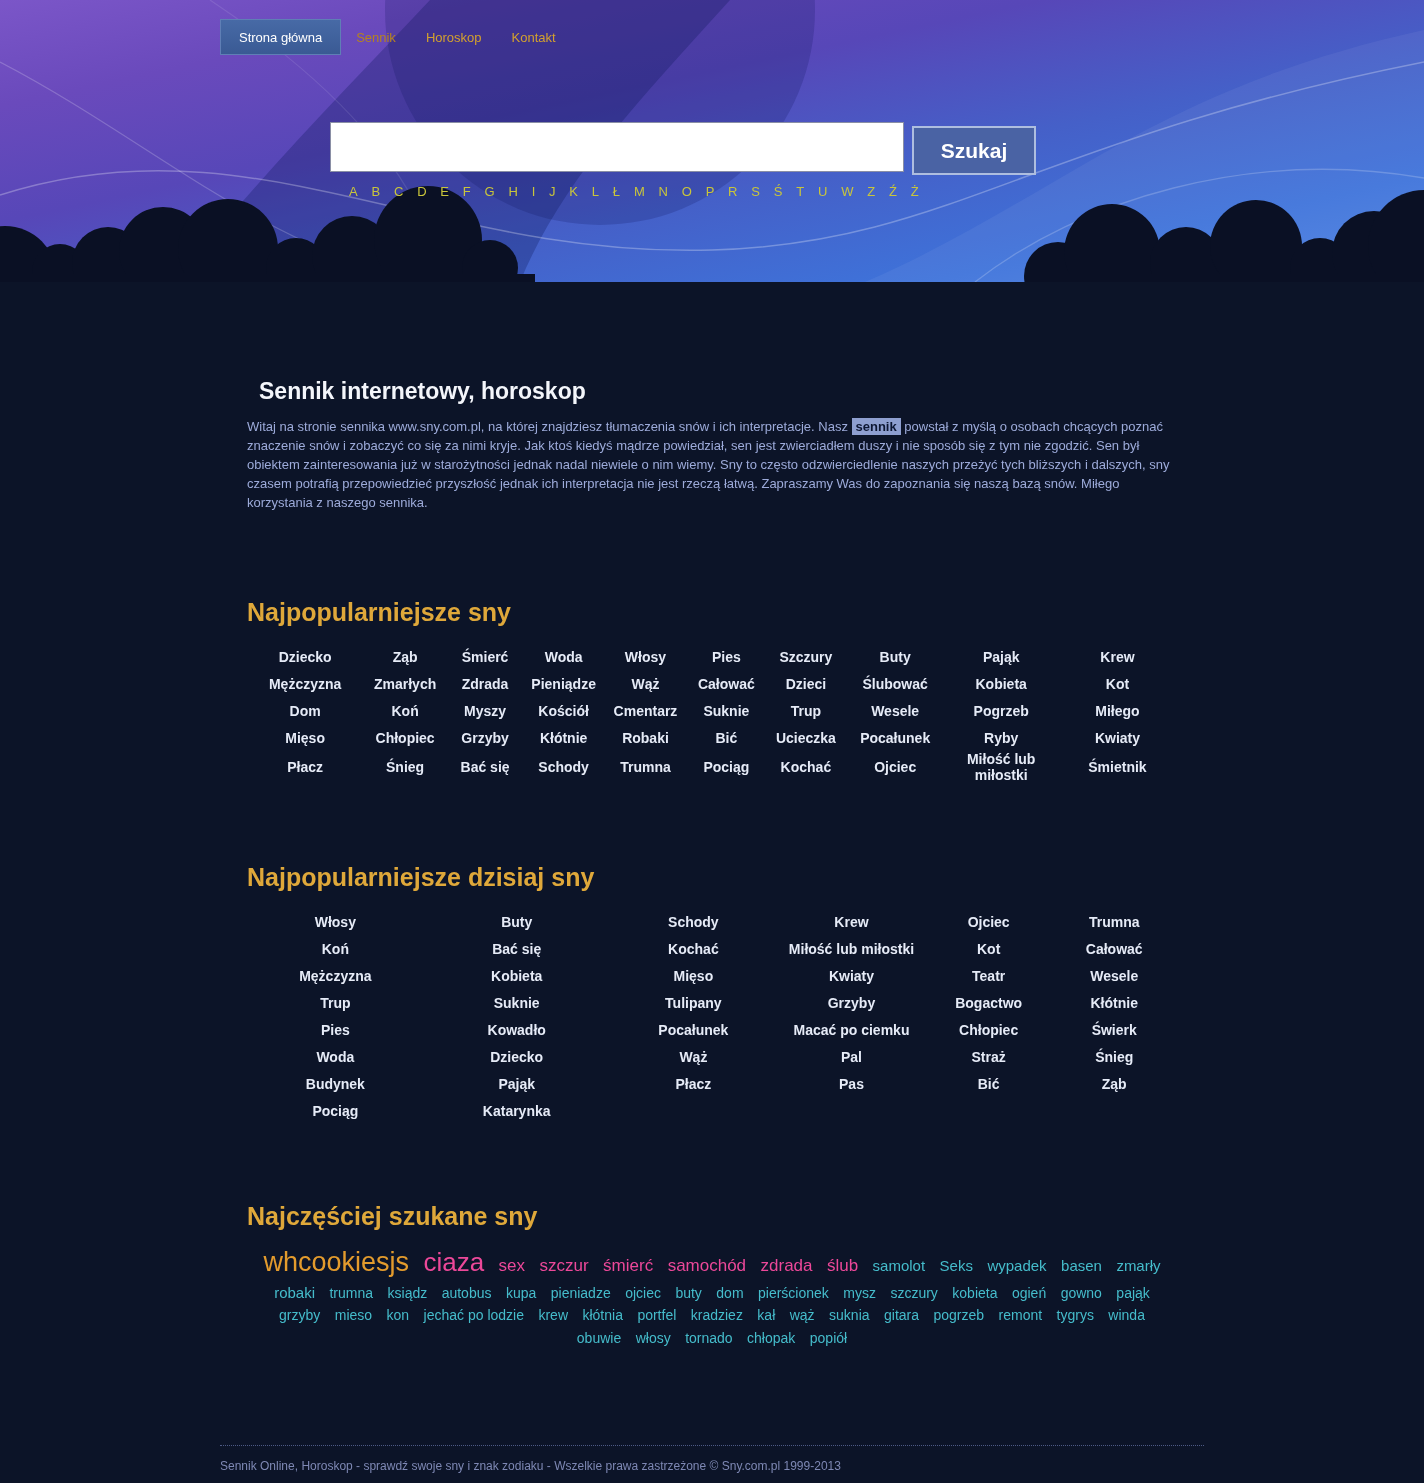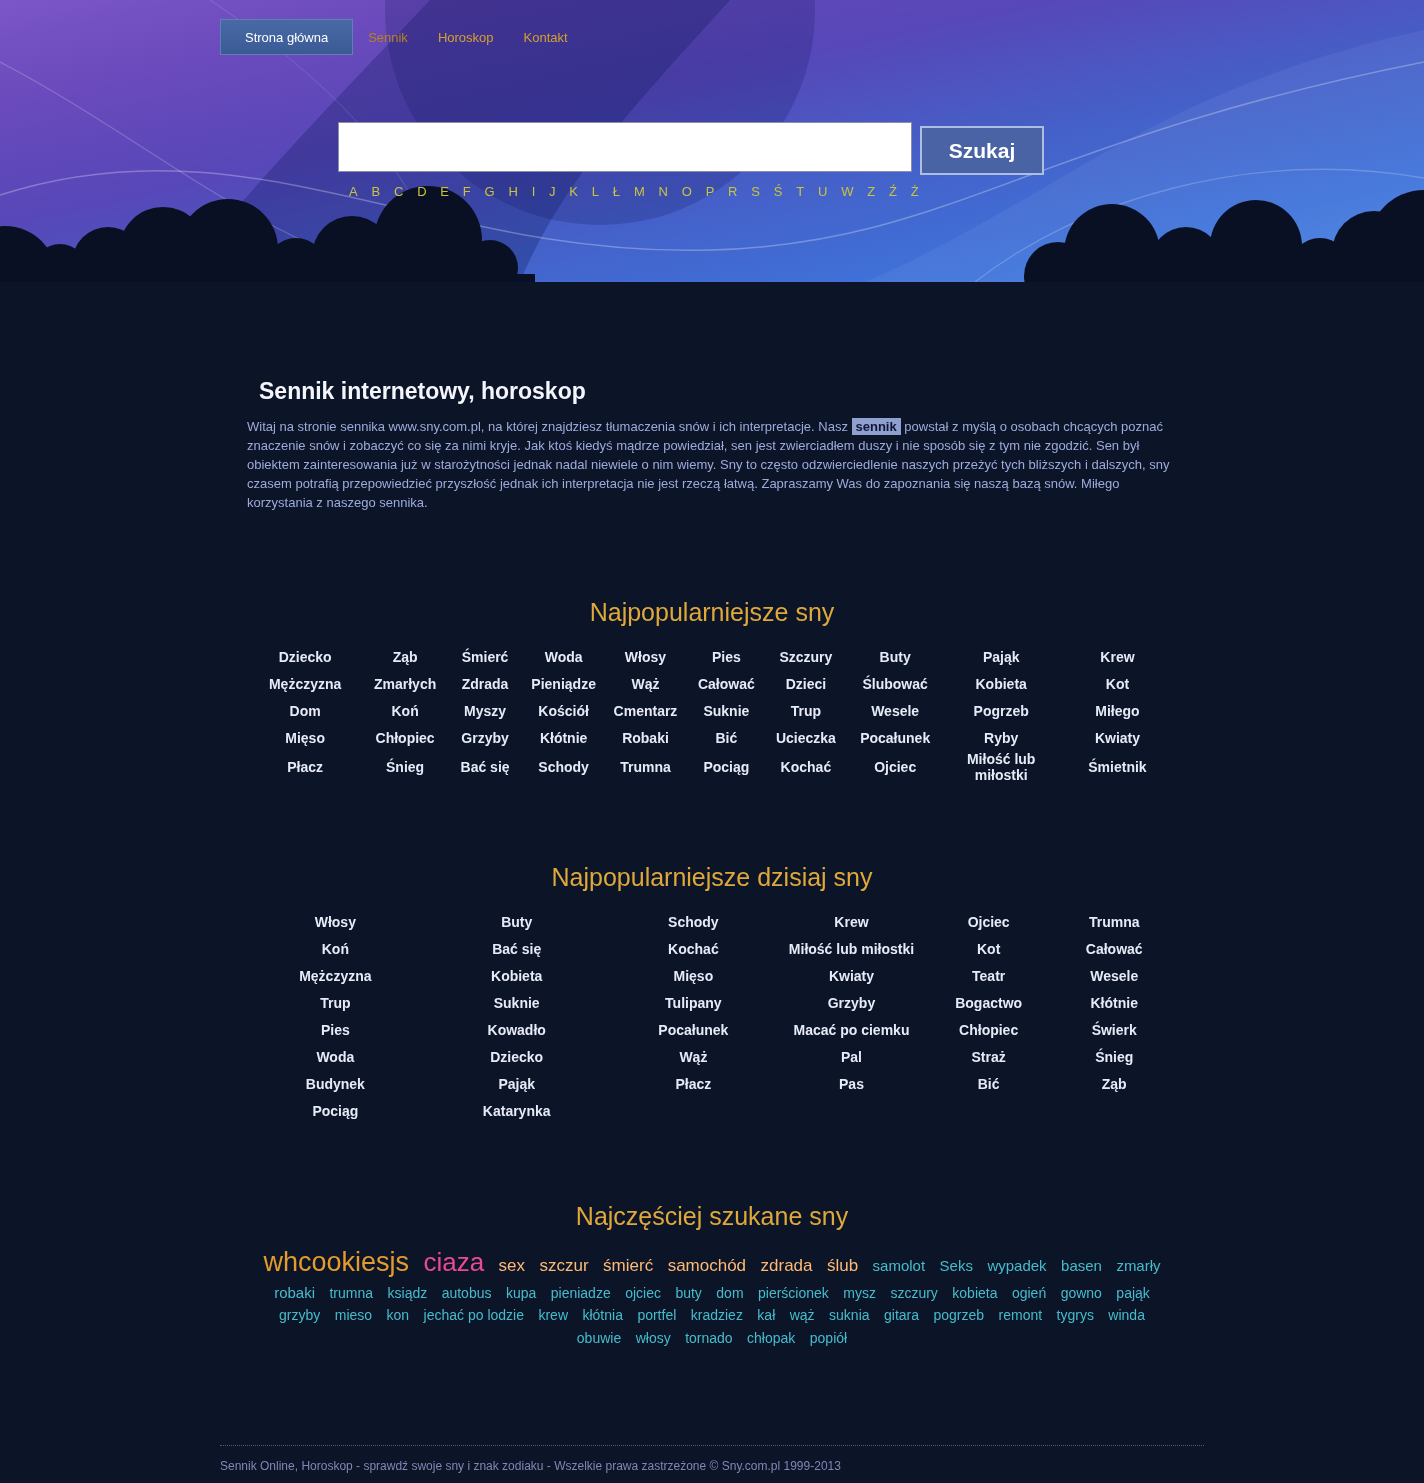--- a/index.html
+++ b/index.html
@@ -15,54 +15,54 @@
     background:linear-gradient(168deg,#7b56c8 0%,#6a4abc 18%,#5747b8 38%,#4560c8 60%,#3e73da 82%,#4f83e6 100%);
   }
   .header svg.decor { position:absolute; left:0; top:0; width:1424px; height:282px; display:block; }
   .main-nav { position:absolute; left:220px; top:19px; display:flex; align-items:stretch; z-index:3; }
   .nav-item {
     display:flex; align-items:center; font-size:13px; color:#d3a02e;
     padding:0 15px; height:36px; text-decoration:none; cursor:pointer;
   }
   .nav-item:nth-child(2) { color:#b5831f; }
   .nav-item.active {
-    background:linear-gradient(#476aa6,#3a5a94); color:#ffffff; padding:0 24px;
+    background:linear-gradient(#476aa6,#3a5a94); color:#ffffff; padding:0 18px;
     border:1px solid #5f7fb5;
   }
-  .search-row { position:absolute; left:338px; top:122px; display:flex; z-index:3; }
+  .search-row { position:absolute; left:330px; top:122px; display:flex; z-index:3; }
   .search-input {
     width:574px; height:50px; border:1px solid #8a8fa5; background:#ffffff;
     font-size:18px; padding:0 10px; font-family:inherit;
   }
   .search-btn {
     margin:4px 0 0 8px; width:124px; height:49px;
     background:#4a63a4; border:2px solid #aebedf; color:#ffffff;
     font-size:21px; font-weight:bold; font-family:inherit; cursor:pointer;
   }
   .alphabet { position:absolute; left:349px; top:184px; width:570px; display:flex; justify-content:space-between; z-index:3; }
   .letter-link { color:#c9c53b; font-size:13px; text-decoration:none; cursor:pointer; }
   
   .container { width:984px; margin:0 auto; }
   .inner { padding:0 27px; }
   .page-title { font-size:23px; color:#f4f6fb; margin:12px; padding-top:84px; font-weight:bold; }
   .intro-text { font-size:13px; line-height:19px; color:#9dabda; margin:11px 0 0 0; }
   .highlight { background:#8e9fd0; color:#0d1733; font-weight:bold; padding:1px 4px; }
-  .section-title { color:#dfa83a; font-size:25px; font-weight:normal; text-align:center; margin:0; }
+  .section-title { color:#dfa83a; font-size:25px; font-weight:bold; text-align:left; margin:0; }
   .mt-popular { margin-top:86px; }
   .mt-today { margin-top:80px; }
   .mt-searched { margin-top:78px; }
   .dreams-table { width:100%; border-collapse:collapse; margin-top:16px;font-weight:bold; }
   .dreams-table td { text-align:center; height:27px; font-size:14px; padding:0; }
   .dream-link { color:#e6ebf7; text-decoration:none; cursor:pointer; }
   .tag-cloud { margin-top:13px; text-align:center; line-height:1.4; }
   .tag { text-decoration:none; margin:0 5px; white-space:nowrap; cursor:pointer; }
   .s-xl { font-size:27px; } .s-lg { font-size:26px; }
   .s-md { font-size:17px; } .s-sm { font-size:15px; } .s-xs { font-size:14px; }
   .c-orange { color:#e39b2d; } .c-pink { color:#ec4899;text-align:center; }
-  .c-white { color:#fdba74;margin-top:27px; } .c-teal { color:#45bccb; }
+  .c-white { color:#ec4899;margin-top:27px; } .c-teal { color:#45bccb; }
   .footer {
     margin-top:96px; border-top:1px dotted #4d5a85;
     padding:13px 0 27px 0; font-size:12px; color:#7e88b4;
   }
 </style>
 </head>
 <body>
 
 <div class="header">
   <svg class="decor" viewBox="0 0 1424 282" preserveAspectRatio="none" aria-hidden="true">

